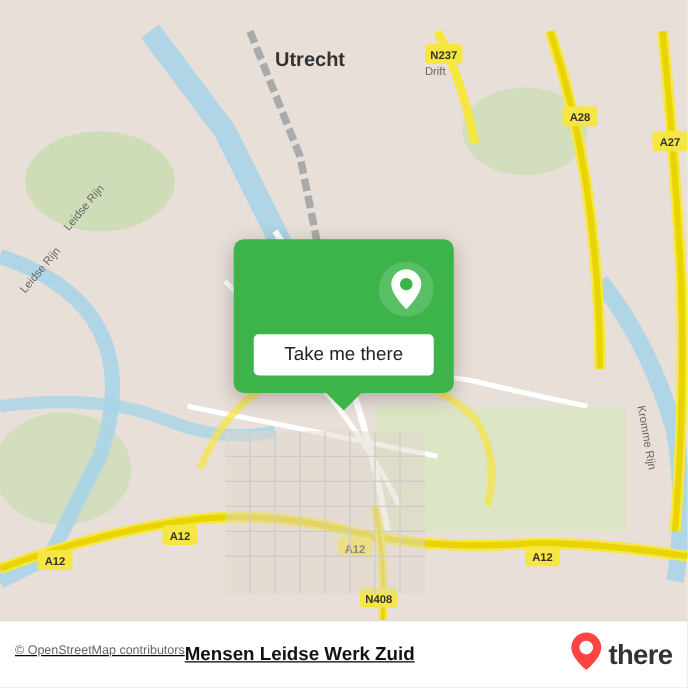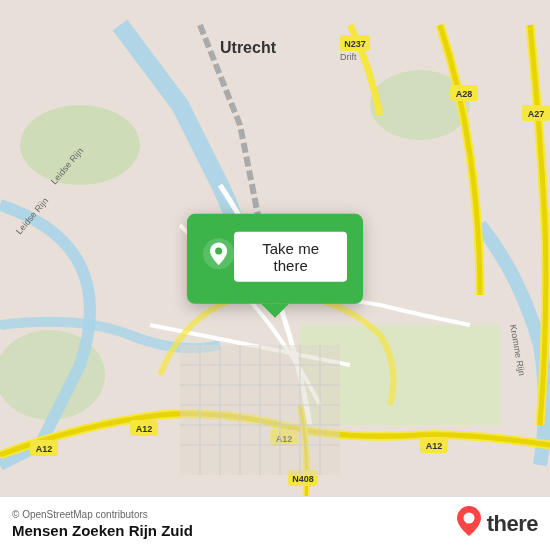--- a/index.html
+++ b/index.html
@@ -30,22 +30,22 @@
     
     #popup-card {
       position: absolute;
       left: 50%;
       top: 50%;
       transform: translate(-50%, -68%);
       width: 176px;
       background: #3cb449;
       border-radius: 8px;
       display: flex;
-      flex-direction: row;
-      align-items: flex-start;
+      flex-direction: column;
+      align-items: flex-end;
       padding: 18px 16px 14px 16px;
       box-shadow: 0 4px 16px rgba(0,0,0,0.25);
       z-index: 10;
     }
 
     #location-pin {
       width: 44px;
       height: 44px;
       margin-bottom: 14px;
     }
@@ -85,21 +85,22 @@
       display: flex;
       align-items: center;
       justify-content: space-between;
       padding: 0 12px;
       border-top: 1px solid #ddd;
       z-index: 20;
     }
 
     #footer-left {
       display: flex;
-      flex-direction: column;
+      flex-direction: row;
+      text-decoration: underline;
     }
 
     #osm-attribution {
       font-size: 10px;
       color: #666;
       margin-bottom: 2px;
     }
 
     #location-name {
       font-size: 15px;
@@ -219,21 +220,21 @@
       <path d="M22 6 C15.4 6 10 11.4 10 18 C10 26.5 22 38 22 38 C22 38 34 26.5 34 18 C34 11.4 28.6 6 22 6Z" fill="white"></path>
       <circle cx="22" cy="18" r="5" fill="#3cb449"></circle>
     </svg>
 
     <button id="take-me-there-btn">Take me there</button>
   </div>
 
   <div id="footer-bar">
     <div id="footer-left">
       <span id="osm-attribution">© OpenStreetMap contributors</span>
-      <span id="location-name">Mensen Zoeken Rijn Zuid</span>
+      <span id="location-name">Mensen Leidse Werk Zuid</span>
     </div>
 
     <div id="moovit-logo">
       <span id="moovit-pin">
         
         <svg width="28" height="32" viewBox="0 0 28 32" xmlns="http://www.w3.org/2000/svg">
           <path d="M14 1 C7.4 1 2 6.4 2 13 C2 21.5 14 31 14 31 C14 31 26 21.5 26 13 C26 6.4 20.6 1 14 1Z" fill="#ff4444"></path>
           <circle cx="14" cy="13" r="5.5" fill="white"></circle>
         </svg>
       </span>

